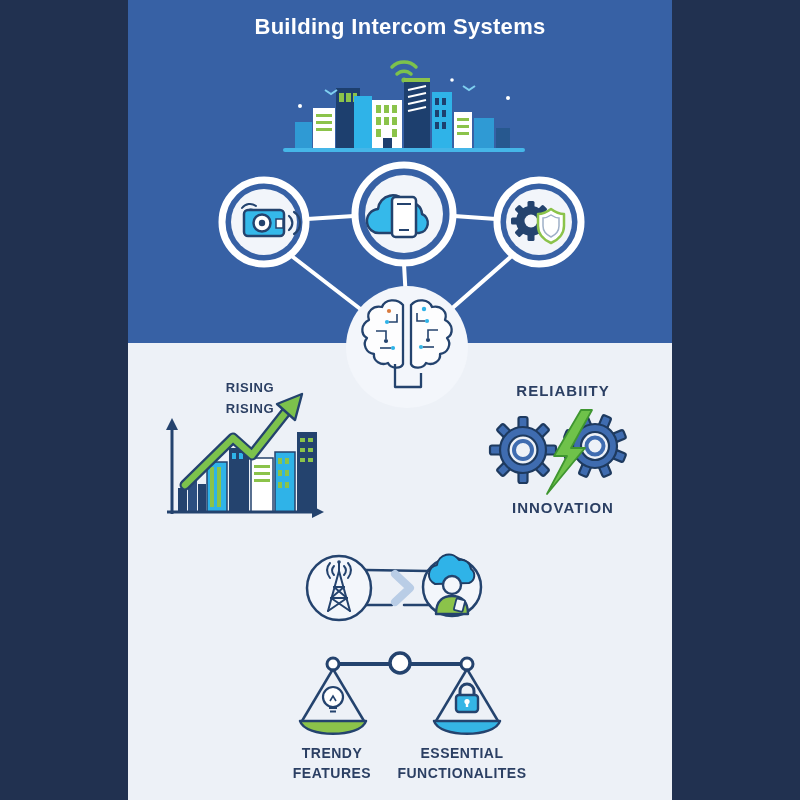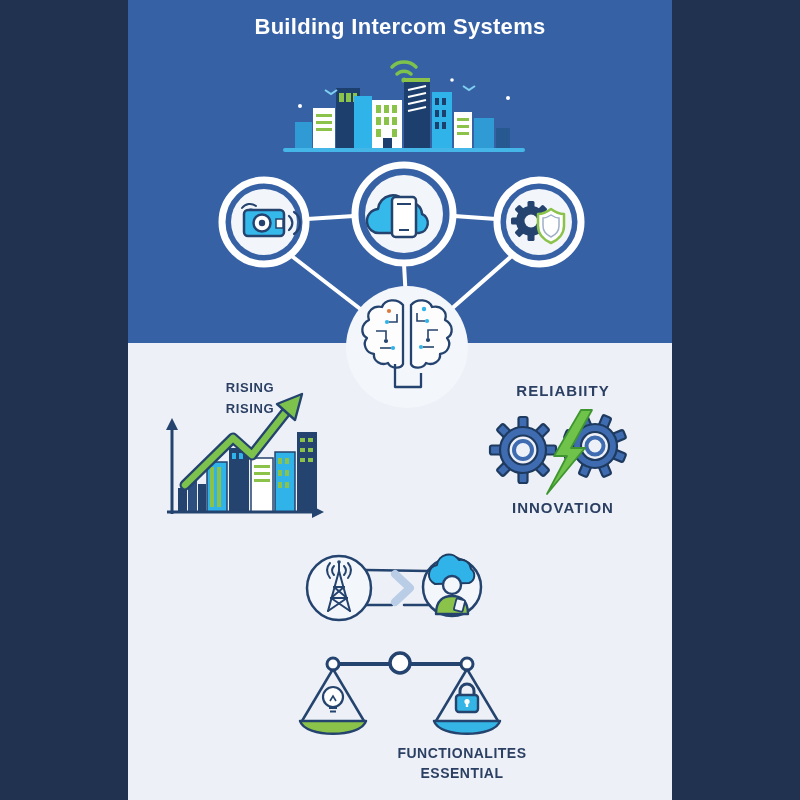--- a/index.html
+++ b/index.html
@@ -335,19 +335,23 @@
   <div class="label" id="title">Building Intercom Systems</div>
 
   <div class="label" id="rising">
     <span class="l2">RISING</span>
     <span class="l2">RISING</span>
   </div>
 
   <div class="label" id="innovation">RELIABIITY</div>
   <div class="label" id="reliability">INNOVATION</div>
 
+  <div class="label" id="trendy">
+    <span class="l2">TRENDY</span>
+    <span class="l2">FEATURES</span>
+  </div>
 
   <div class="label" id="essential">
+    <span class="l2">ESSENTIAL</span>
     <span class="l2">FUNCTIONALITES</span>
-    <span class="l2">ESSENTIAL</span>
   </div>
 
 </div>
 
 </body></html>

